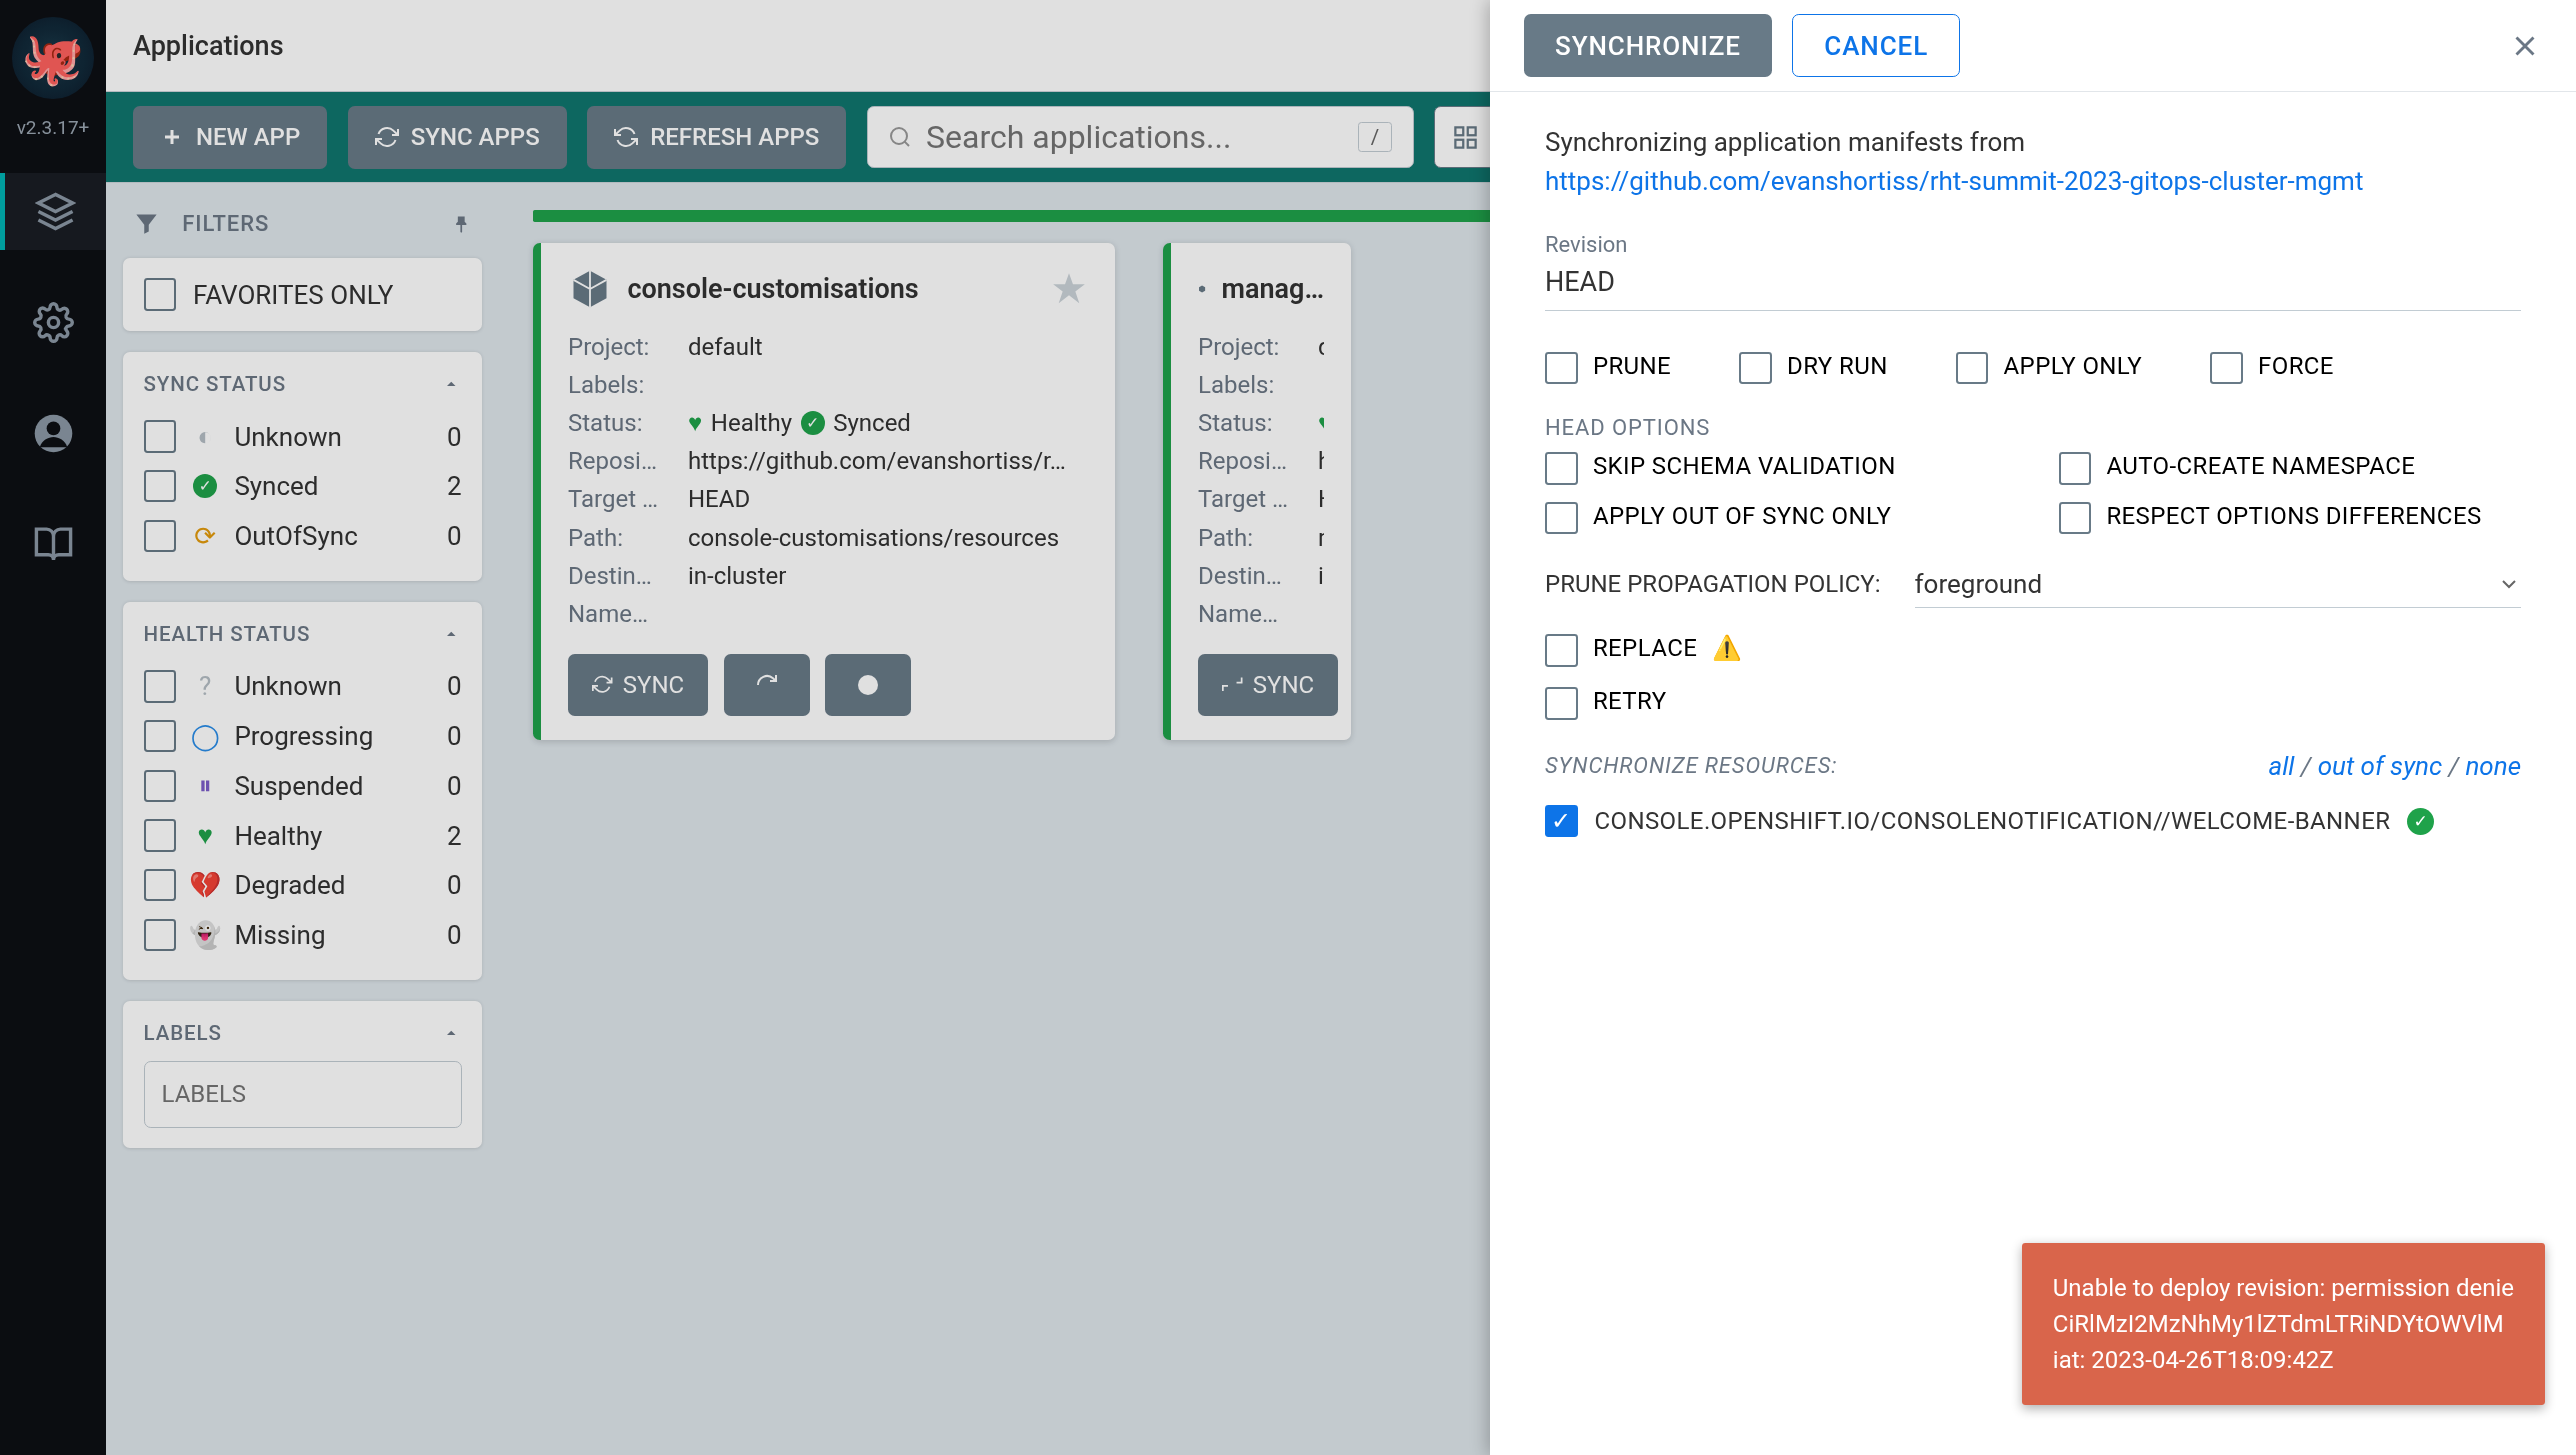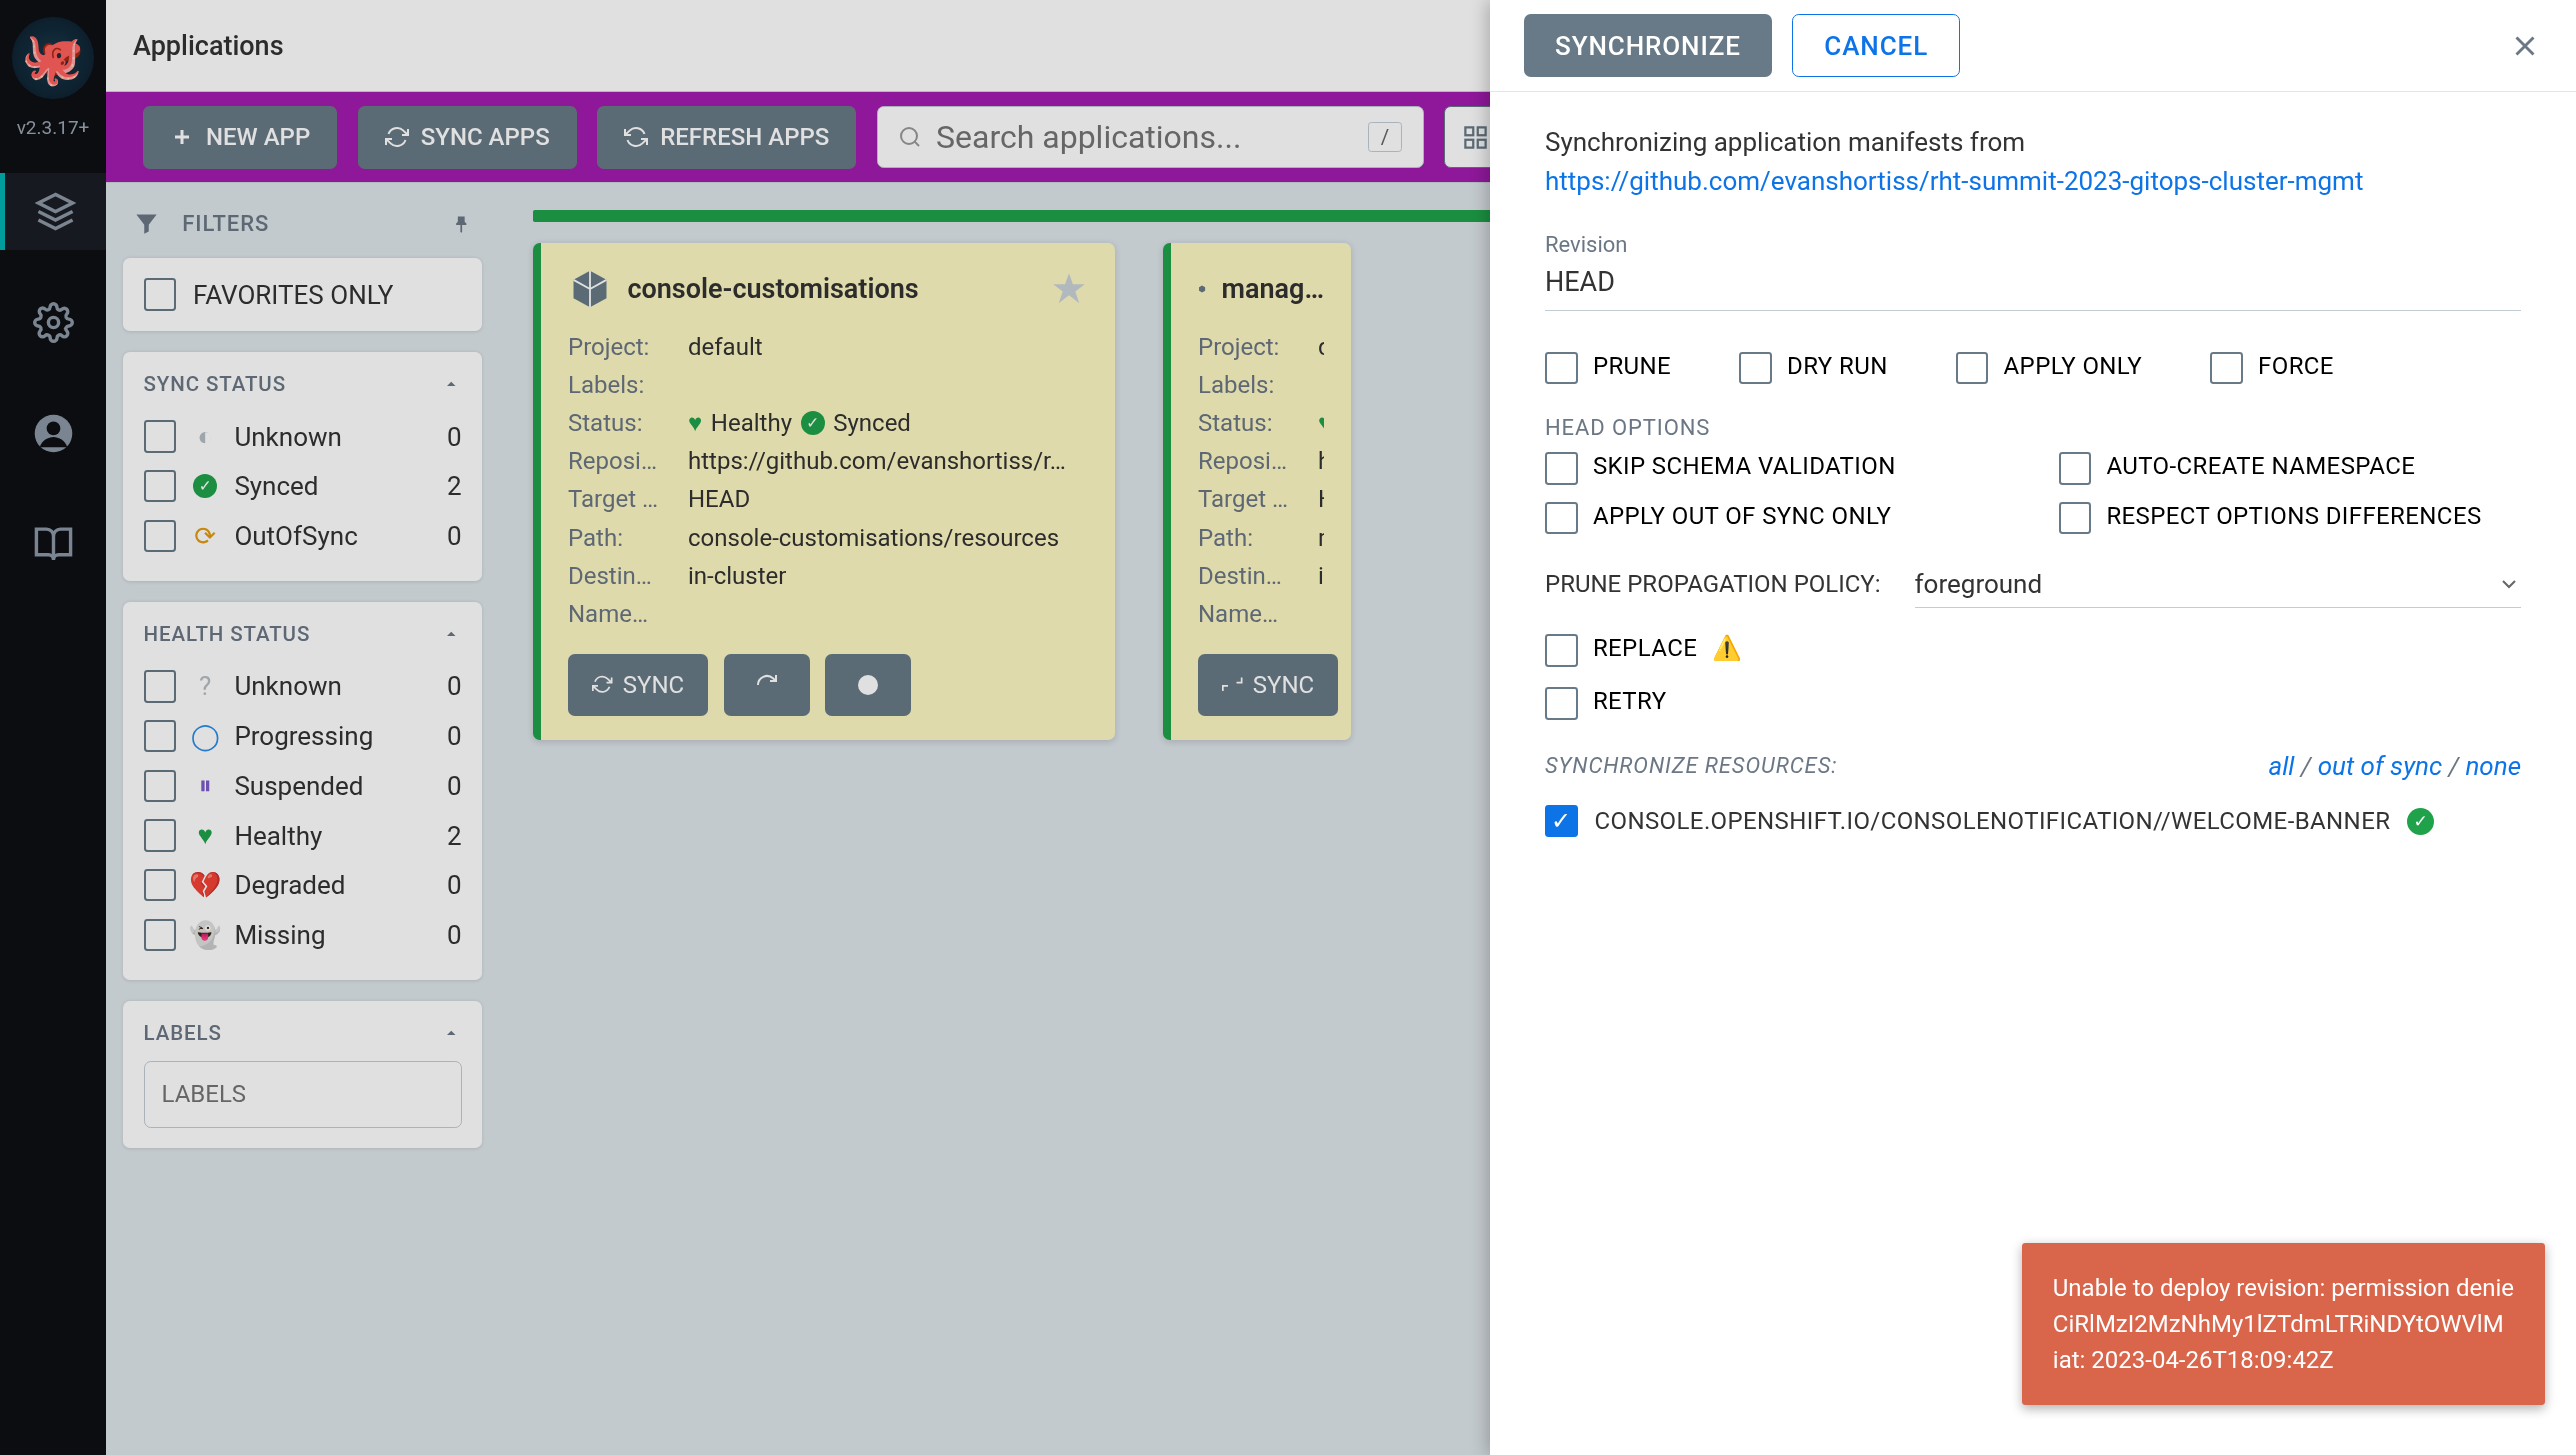--- a/index.html
+++ b/index.html
@@ -14,21 +14,21 @@
 .nav-rail svg { width:41px; height:41px; }
 
 
 .main { position:absolute; left:106px; top:0; right:0; bottom:0; display:flex; flex-direction:column; }
 
 
 .title-bar { height:92px; background:#fff; border-bottom:0.9px solid #ccd4da; display:flex; align-items:center; padding:0 27px; }
 .title-bar h1 { font-size:27px; font-weight:500; color:#333; }
 
 
-.toolbar { height:91px; background:#a21caf; border-bottom:0.9px solid #ccd4da; display:flex; align-items:center; padding:0 37px; gap:20.5px; }
+.toolbar { height:91px; background:#0f766e; border-bottom:0.9px solid #ccd4da; display:flex; align-items:center; padding:0 27px; gap:20.5px; }
 .btn { height:63px; border:none; border-radius:6.8px; background:#687a87; color:#fff; font-size:24px; font-weight:500; padding:0 27px; display:flex; align-items:center; gap:12px; cursor:pointer; }
 .btn svg { width:24px; height:24px; }
 .search-box { flex: 0 0 547px; height:62px; border:0.9px solid #c2ccd3; border-radius:6.8px; background:#fff; display:flex; align-items:center; padding:0 20.5px; gap:13.7px; color:#999; position:relative; }
 .search-box input { flex:1; border:none; outline:none; font-size:32px; color:#333; background:transparent; }
 .search-box .kbd { border:0.9px solid #c2ccd3; border-radius:3.4px; padding:1.7px 12px; font-size:20.5px; color:#666; }
 .view-toggle { width:62px; height:62px; border:1.7px solid #687a87; border-radius:6.8px; background:#fff; display:flex; align-items:center; justify-content:center; color:#687a87; }
 
 
 .content { flex:1; display:flex; overflow:hidden; }
 
@@ -44,21 +44,21 @@
 .filter-row { display:flex; align-items:center; gap:13.7px; padding:8.6px 0; font-size:26px; color:#333; }
 .filter-row .count { margin-left:auto; color:#333; }
 .status-ico { width:31px; height:31px; flex-shrink:0; display:flex; align-items:center; justify-content:center; }
 .labels-input { width:100%; height:67px; border:0.9px solid #c2ccd3; border-radius:6.8px; padding:0 17px; font-size:24px; color:#999; }
 
 
 .progress-stripe { height:12px; background:#1fa24a; margin:27px 34px 20.5px 34px; border-radius:1.7px; }
 
 
 .cards-area { flex:1; padding:0 34px; display:flex; gap:48px; align-items:flex-start; }
-.app-card { width:582px; background:#fef9c3; border-radius:6.8px; box-shadow:0 1.7px 6.8px rgba(0,0,0,.15); position:relative; padding:24px 27px; border-left:8.6px solid #1fa24a; }
+.app-card { width:582px; background:#ffffff; border-radius:6.8px; box-shadow:0 1.7px 6.8px rgba(0,0,0,.15); position:relative; padding:24px 27px; border-left:8.6px solid #1fa24a; }
 .app-card-header { display:flex; align-items:center; gap:15.4px; margin-bottom:17px; }
 .app-card-header .app-icon { width:44px; height:44px; }
 .app-card-header h3 { font-size:27px; font-weight:600; color:#333; flex:1; }
 .star { color:#cbd3d9; width:38px; height:38px; }
 .kv-row { display:flex; font-size:24px; color:#333; padding:5.1px 0; }
 .kv-row .k { width:120px; color:#6b7785; overflow:hidden; text-overflow:ellipsis; white-space:nowrap; }
 .kv-row .v { flex:1; overflow:hidden; text-overflow:ellipsis; white-space:nowrap; display:flex; align-items:center; gap:8.6px; }
 .app-actions { display:flex; gap:15.4px; margin-top:20.5px; }
 .mini-btn { height:62px; border:none; border-radius:6.8px; background:#687a87; color:#fff; font-size:24px; padding:0 24px; display:flex; align-items:center; gap:10.3px; cursor:pointer; }
 .mini-btn.icon-only { width:86px; justify-content:center; padding:0; }

